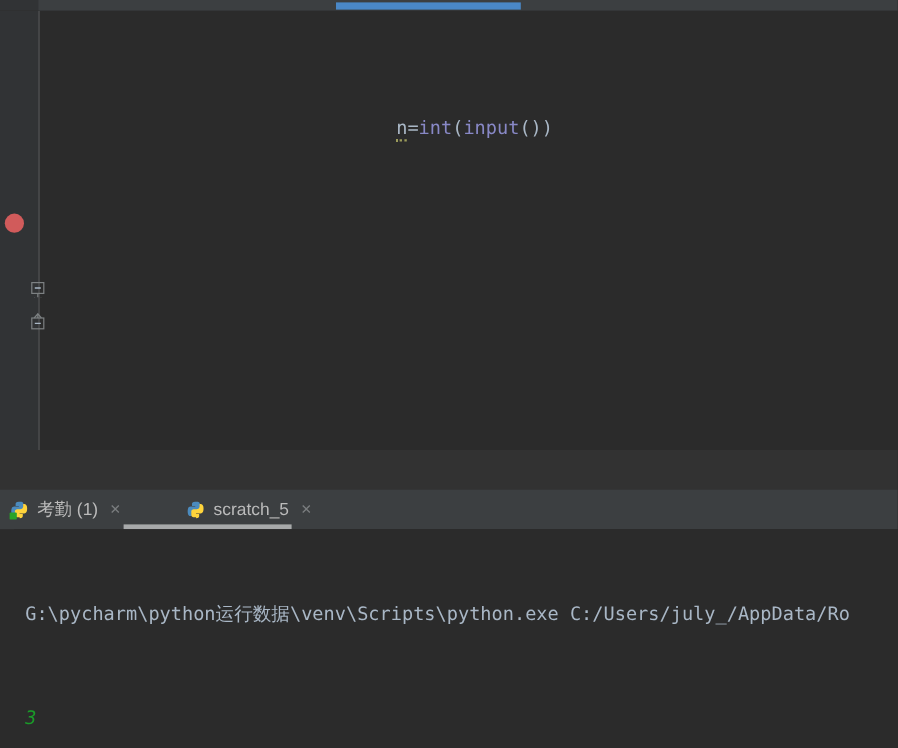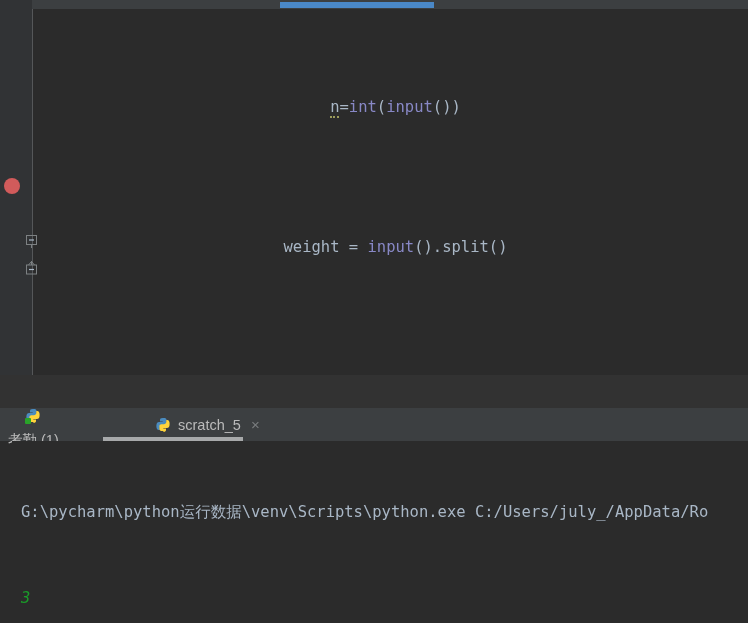--- a/index.html
+++ b/index.html
@@ -85,21 +85,20 @@
       <rect x="2.5" y="4" width="10" height="9" fill="none" stroke="#7d8183" stroke-width="1"></rect>
       <line x1="5" y1="8.5" x2="10" y2="8.5" stroke="#a9b7c6" stroke-width="1.2"></line>
     </svg>
   </div>
 
   <div class="code">
 
     <div class="ln"><span class="txt sq-g">n</span><span class="txt">=</span><span class="fn">int</span><span class="txt">(</span><span class="fn">input</span><span class="txt">())</span></div>
 
 
-    <div class="ln"><span class="txt">weight = </span><span class="fn">input</span><span class="txt">().</span><span class="txt">split</span><span class="txt">()</span></div>
 
     
 
     
 
     
 
     
 
     
@@ -112,21 +111,21 @@
 
     
 
   </div>
 </div>
 
 <div id="sepband"></div>
 
 <div id="tabbar">
 
-  <div class="tab" style="left:2px;flex-direction:column;">
+  <div class="tab" style="left:2px;">
     <span class="pyicon">
       <svg width="16" height="16" viewBox="0 0 16 16">
         <path d="M7.6 1.1c-2.1 0-2.6 1-2.6 1.9v1.6h2.7v.5H3.9c-1.1 0-2 .7-2.3 2-.3 1.5-.3 2.4 0 4 .3 1.2 1 2 2.1 2h1V11c0-1.2 1.1-2.3 2.4-2.3h2.6c1 0 1.9-.8 1.9-1.8V3c0-1-.8-1.7-1.8-1.9h-2z" fill="#4b8bbe"></path>
         <path d="M8.4 14.9c2.1 0 2.6-1 2.6-1.9v-1.6H8.3v-.5h3.8c1.1 0 2-.7 2.3-2 .3-1.5.3-2.4 0-4-.3-1.2-1-2-2.1-2h-1V5c0 1.2-1.1 2.3-2.4 2.3H6.3c-1 0-1.9.8-1.9 1.8v3c0 1 .8 1.7 1.8 1.9h2.2z" fill="#ffd43b"></path>
       </svg>
       <span style="position:absolute;left:0;bottom:0;width:6px;height:6px;background:#29a329;border-radius:1px;"></span>
     </span>
     <span>考勤 (1)</span>
     <span class="closex">×</span>
   </div>

